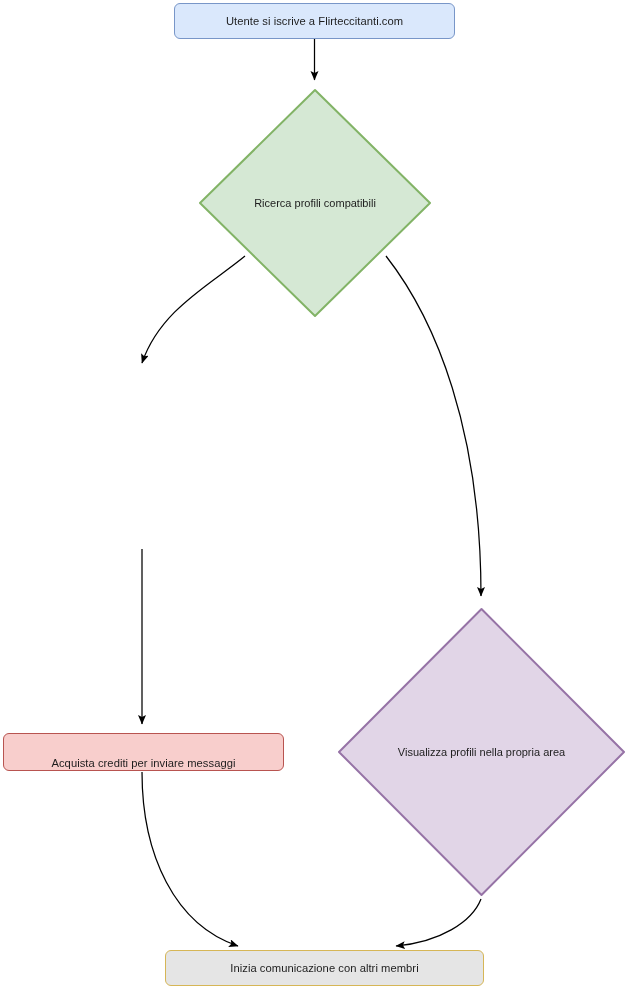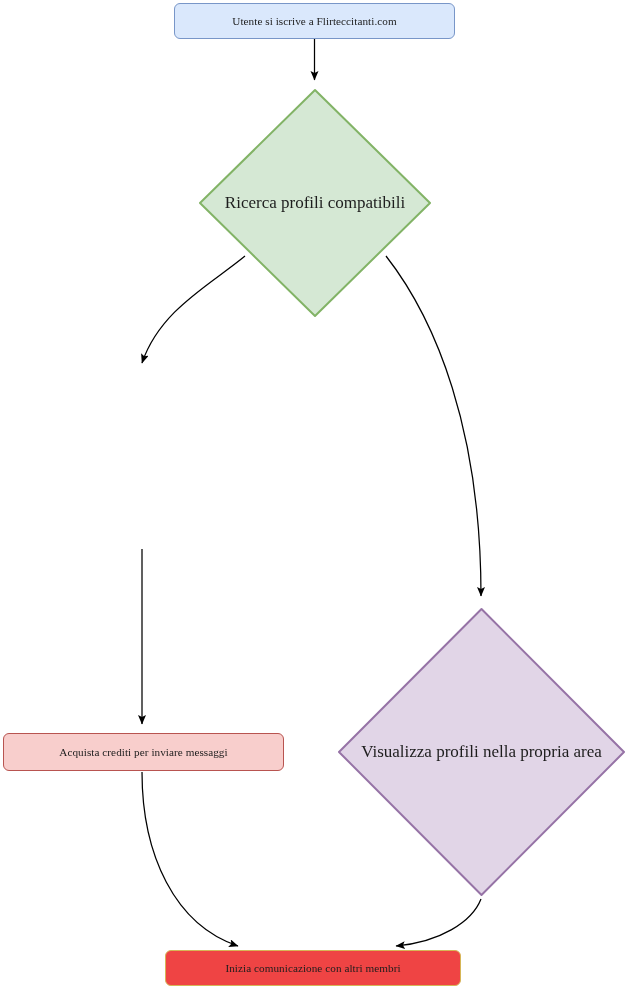--- a/index.html
+++ b/index.html
@@ -14,21 +14,20 @@
     position: relative;
     overflow: hidden;
     font-family: "Liberation Sans", sans-serif;
   }
   #flow-root {
     position: absolute;
     left: 0;
     top: 0;
     width: 634px;
     height: 987px;
-    font-family: Liberation Serif, serif;
   }
   #edge-layer {
     position: absolute;
     left: 0;
     top: 0;
     width: 634px;
     height: 987px;
     z-index: 1;
   }
   .node {
@@ -63,21 +62,21 @@
   .diamond-svg {
     position: absolute;
     left: 0;
     top: 0;
     width: 100%;
     height: 100%;
   }
   .diamond-label {
     position: relative;
     z-index: 3;
-    font-size: 17px;
+    font-size: 11px;
     color: #1d1d1d;
     white-space: nowrap;
     pointer-events: none;
   }
 
   
   #node-signup {
     left: 174px;  top: 3px;   width: 281px; height: 36px;
     background: #dae8fc; border-color: #7896c8;
   }
@@ -85,25 +84,25 @@
     left: 197px;  top: 87px;  width: 236px; height: 232px;
   }
   #node-chat {
     left: 51px;   top: 374px; width: 182px; height: 175px;
   }
   #node-profiles {
     left: 336px;  top: 606px; width: 291px; height: 292px; text-align: right;
   }
   #node-credits {
     left: 3px;    top: 733px; width: 281px; height: 38px;
-    background: #f8cecc; border-color: #b85450;
+    background: #f8cecc; border-color: #b85450; align-items: flex-end;
   }
   #node-start {
-    left: 165px;  top: 950px; width: 296px; height: 36px;
-    background: #ef4444; border-color: #d6b656;
+    left: 165px;  top: 950px; width: 319px; height: 36px;
+    background: #e5e5e5; border-color: #d6b656;
   }
 </style>
 </head>
 <body>
 
 <div id="flow-root">
 
   <svg id="edge-layer" viewBox="0 0 634 987" width="634" height="987" xmlns="http://www.w3.org/2000/svg">
     <defs>
       <marker id="arrowhead" markerWidth="9" markerHeight="9" refX="7.2" refY="3.2" orient="auto" markerUnits="strokeWidth">

